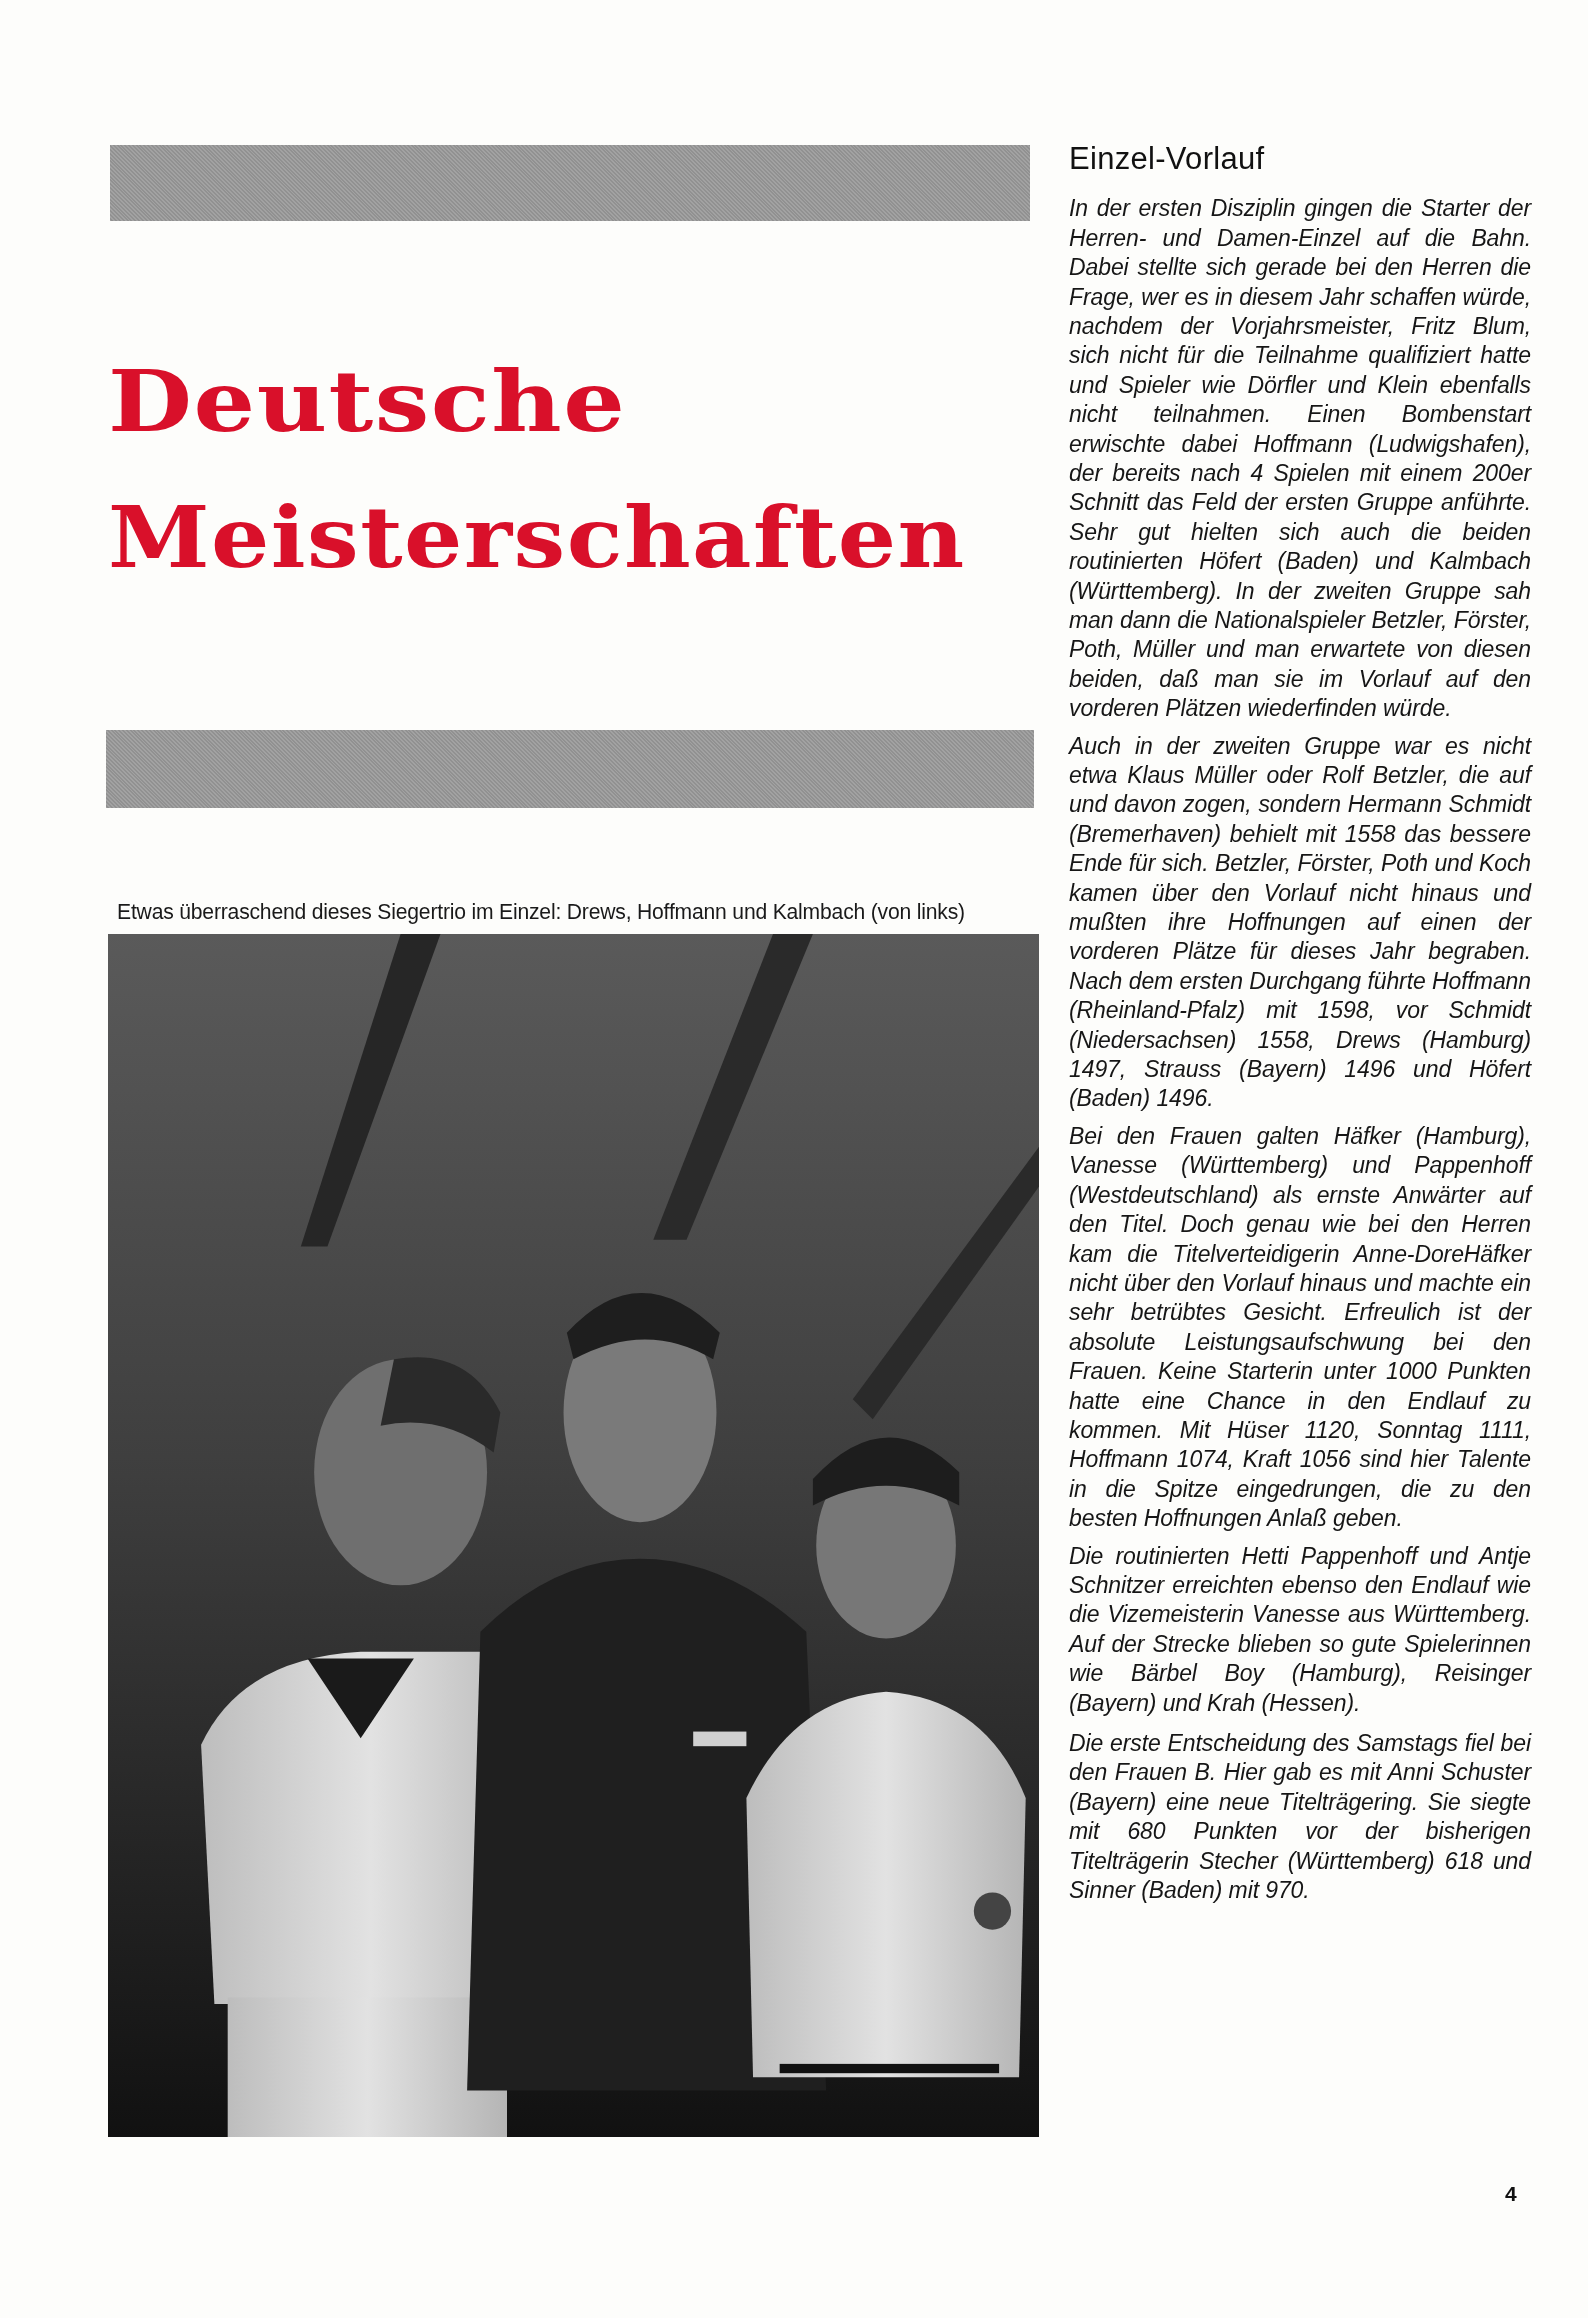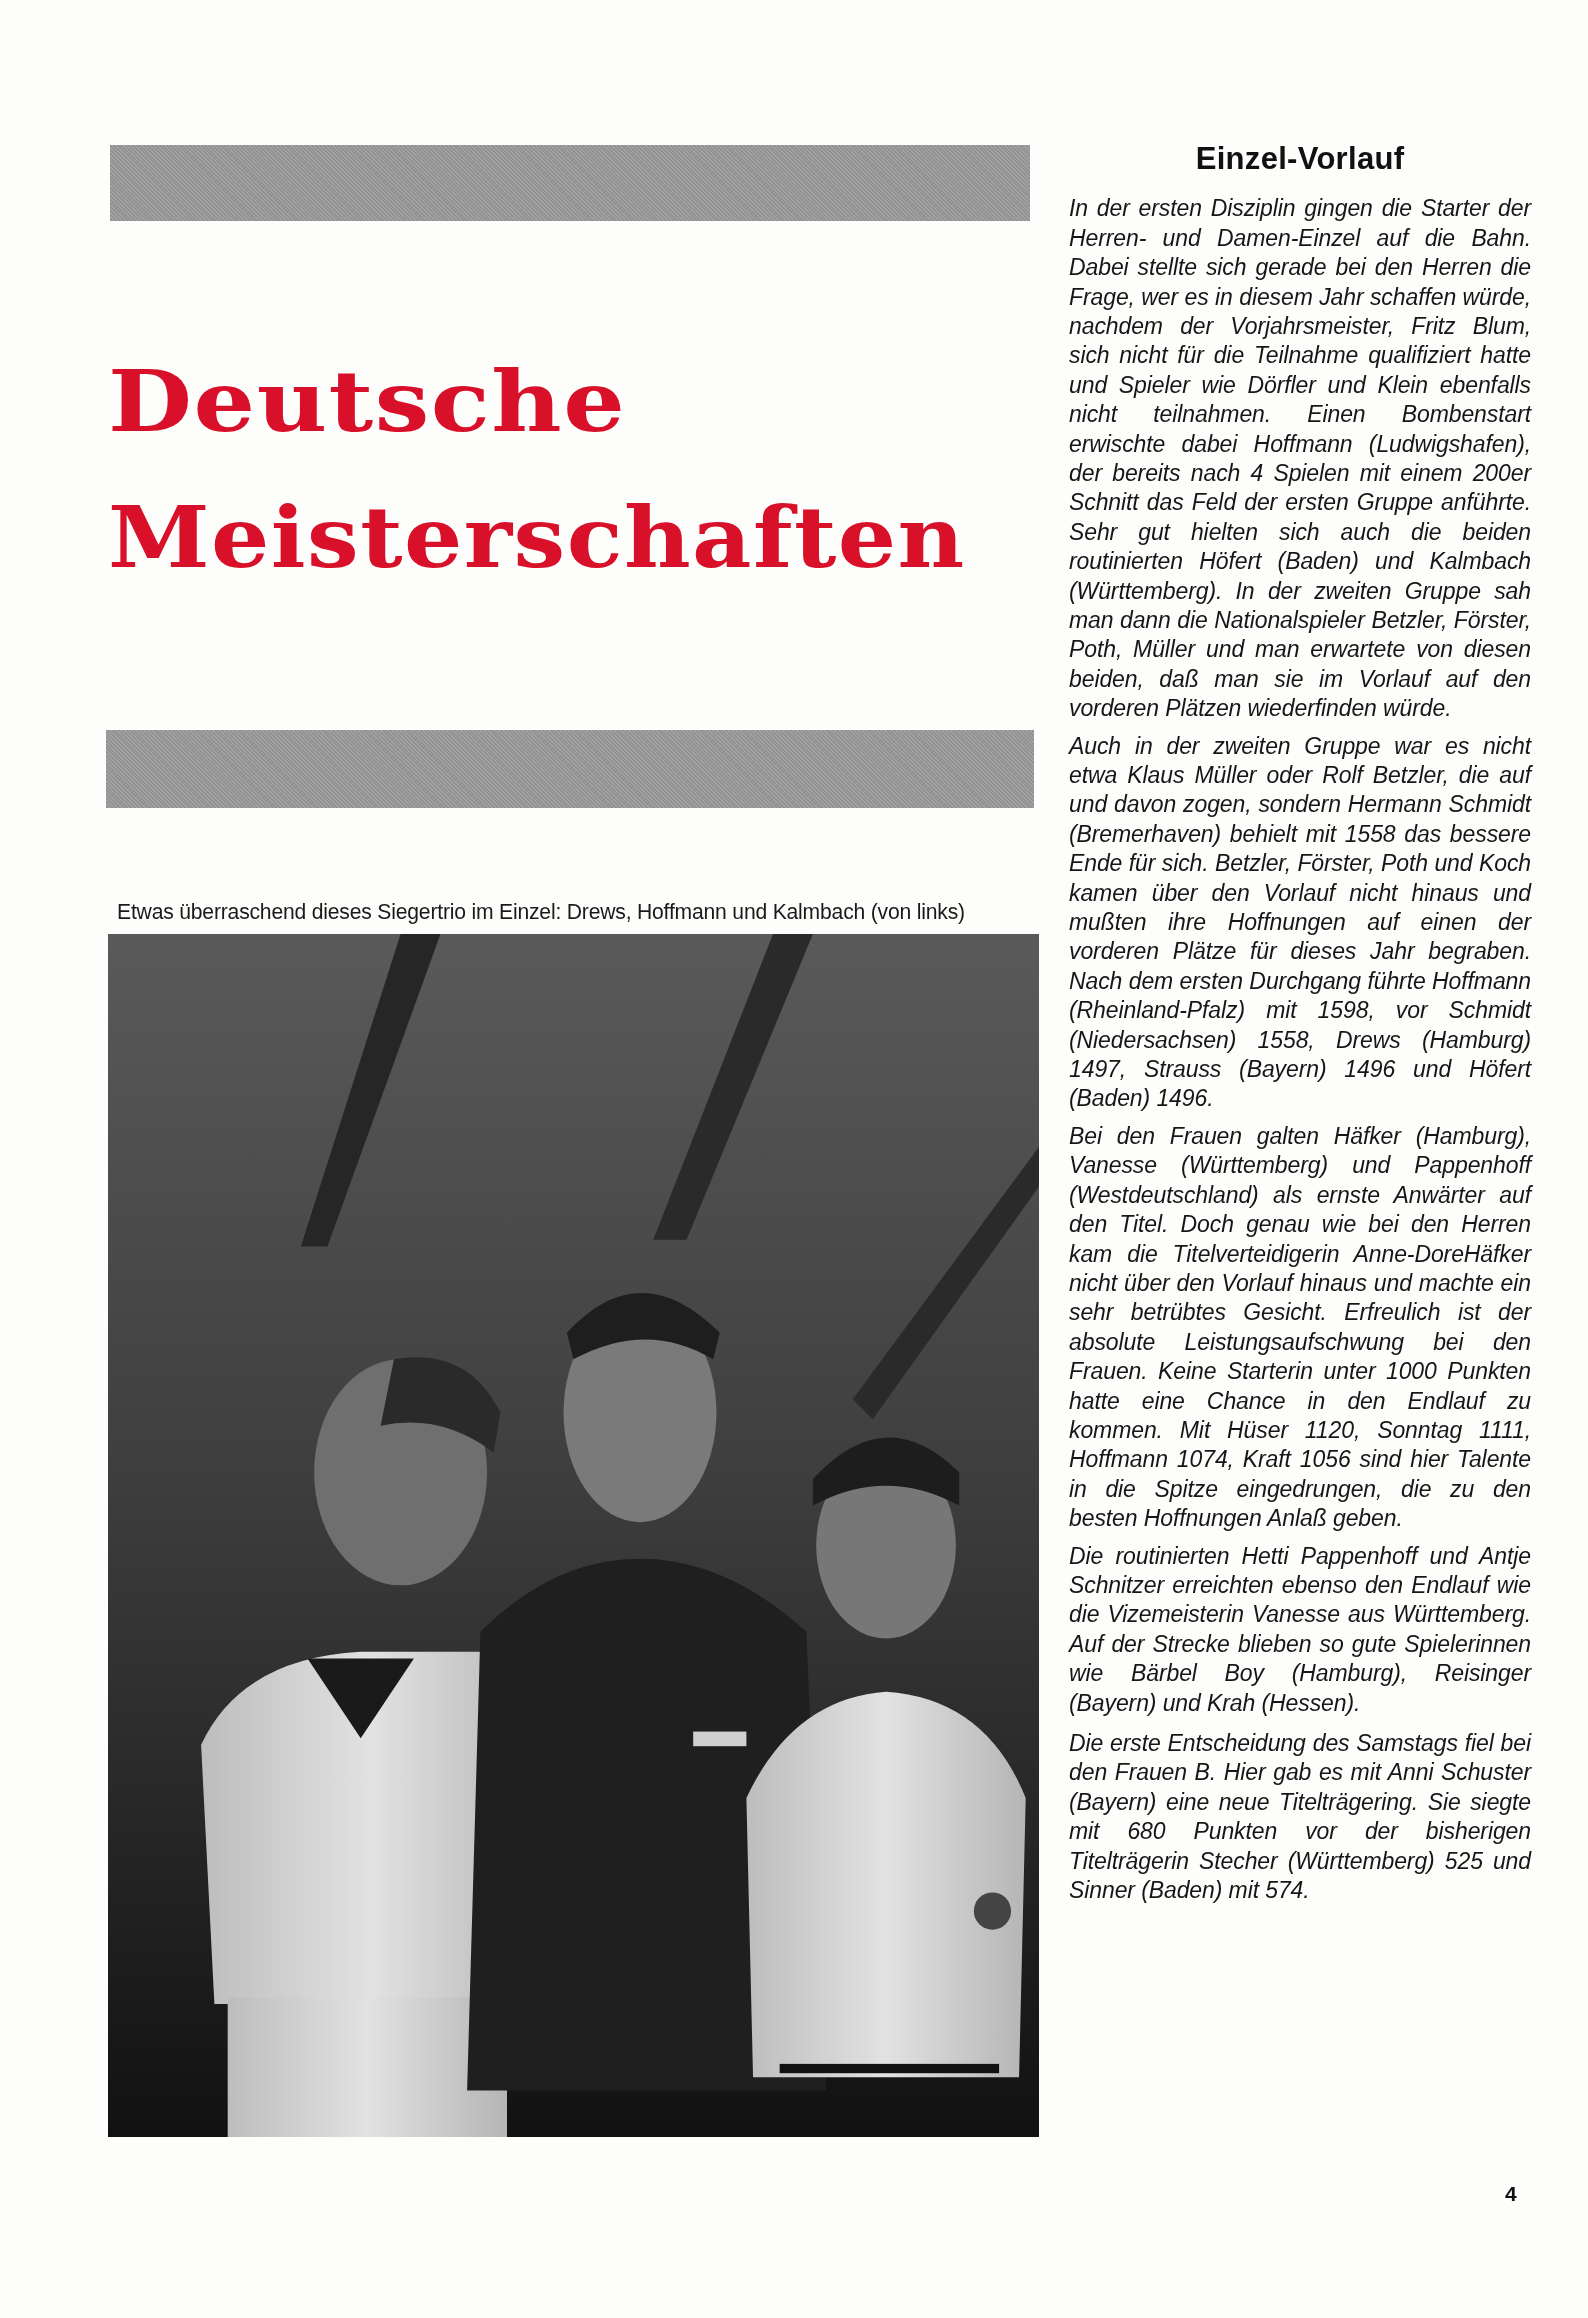--- a/index.html
+++ b/index.html
@@ -34,23 +34,22 @@
   #photo {
     position: absolute; left: 108px; top: 934px; width: 931px; height: 1203px;
     background: #2a2a2a; overflow: hidden;
   }
   #photo svg { width: 100%; height: 100%; display: block; }
 
   #right-col {
     position: absolute; left: 1069px; top: 141px; width: 462px;
   }
   #section-heading {
-    margin: 0 0 17.3px 0; font-size: 31px; font-weight: bold; letter-spacing: 0.3px;
+    margin: 0 0 17.3px 0; font-size: 31px; font-weight: normal; letter-spacing: 0.3px;
     color: #111;
-    text-align: center;
   }
   .para {
     margin: 0 0 8px 0; font-size: 23px; line-height: 29.4px;
     text-align: justify; letter-spacing: -0.1px; color: #161616;
     hyphens: manual;
     font-style: italic;
   }
   #page-number {
     position: absolute; left: 1505px; top: 2182px;
     font-size: 21px; font-weight: bold; color: #111;
@@ -107,17 +106,17 @@
     <rect x="1010" y="1700" width="330" height="14" fill="#111"></rect>
   </svg>
 </div>
 
 <div id="right-col">
   <h2 id="section-heading">Einzel-Vorlauf</h2>
   <p class="para">In der ersten Disziplin gingen die Star­ter der Herren- und Damen-Einzel auf die Bahn. Dabei stellte sich gerade bei den Herren die Frage, wer es in diesem Jahr schaffen würde, nachdem der Vorjahrsmeister, Fritz Blum, sich nicht für die Teilnahme qualifiziert hatte und Spieler wie Dörfler und Klein ebenfalls nicht teilnahmen. Einen Bombenstart erwischte dabei Hoffmann (Ludwigs­hafen), der bereits nach 4 Spielen mit einem 200er Schnitt das Feld der ersten Gruppe anführte. Sehr gut hielten sich auch die beiden routinierten Höfert (Baden) und Kalmbach (Württemberg). In der zweiten Gruppe sah man dann die Nationalspieler Betzler, Förster, Poth, Müller und man erwartete von diesen beiden, daß man sie im Vorlauf auf den vorderen Plätzen wiederfinden würde.</p>
   <p class="para">Auch in der zweiten Gruppe war es nicht etwa Klaus Müller oder Rolf Betz­ler, die auf und davon zogen, sondern Hermann Schmidt (Bremerhaven) be­hielt mit 1558 das bessere Ende für sich. Betzler, Förster, Poth und Koch kamen über den Vorlauf nicht hinaus und mußten ihre Hoffnungen auf einen der vorderen Plätze für dieses Jahr begra­ben. Nach dem ersten Durchgang führ­te Hoffmann (Rheinland-Pfalz) mit 1598, vor Schmidt (Niedersachsen) 1558, Drews (Hamburg) 1497, Strauss (Bayern) 1496 und Höfert (Baden) 1496.</p>
   <p class="para">Bei den Frauen galten Häfker (Ham­burg), Vanesse (Württemberg) und Pappenhoff (Westdeutschland) als ern­ste Anwärter auf den Titel. Doch genau wie bei den Herren kam die Titelver­teidigerin Anne-DoreHäfker nicht über den Vorlauf hinaus und machte ein sehr betrübtes Gesicht. Erfreulich ist der absolute Leistungsaufschwung bei den Frauen. Keine Starterin unter 1000 Punkten hatte eine Chance in den Endlauf zu kommen. Mit Hüser 1120, Sonntag 1111, Hoffmann 1074, Kraft 1056 sind hier Talente in die Spitze ein­gedrungen, die zu den besten Hoff­nungen Anlaß geben.</p>
   <p class="para" style="margin-bottom:11px">Die routinierten Hetti Pappenhoff und Antje Schnitzer erreichten ebenso den Endlauf wie die Vizemeisterin Vanesse aus Württemberg. Auf der Strecke blie­ben so gute Spielerinnen wie Bärbel Boy (Hamburg), Reisinger (Bayern) und Krah (Hessen).</p>
-  <p class="para">Die erste Entscheidung des Samstags fiel bei den Frauen B. Hier gab es mit Anni Schuster (Bayern) eine neue Titelträgering. Sie siegte mit 680 Punk­ten vor der bisherigen Titelträgerin Stecher (Württemberg) 525 und Sin­ner (Baden) mit 574.</p>
+  <p class="para">Die erste Entscheidung des Samstags fiel bei den Frauen B. Hier gab es mit Anni Schuster (Bayern) eine neue Titelträgering. Sie siegte mit 680 Punk­ten vor der bisherigen Titelträgerin Stecher (Württemberg) 618 und Sin­ner (Baden) mit 970.</p>
 </div>
 
 <div id="page-number">4</div>
 
 
 </body></html>

